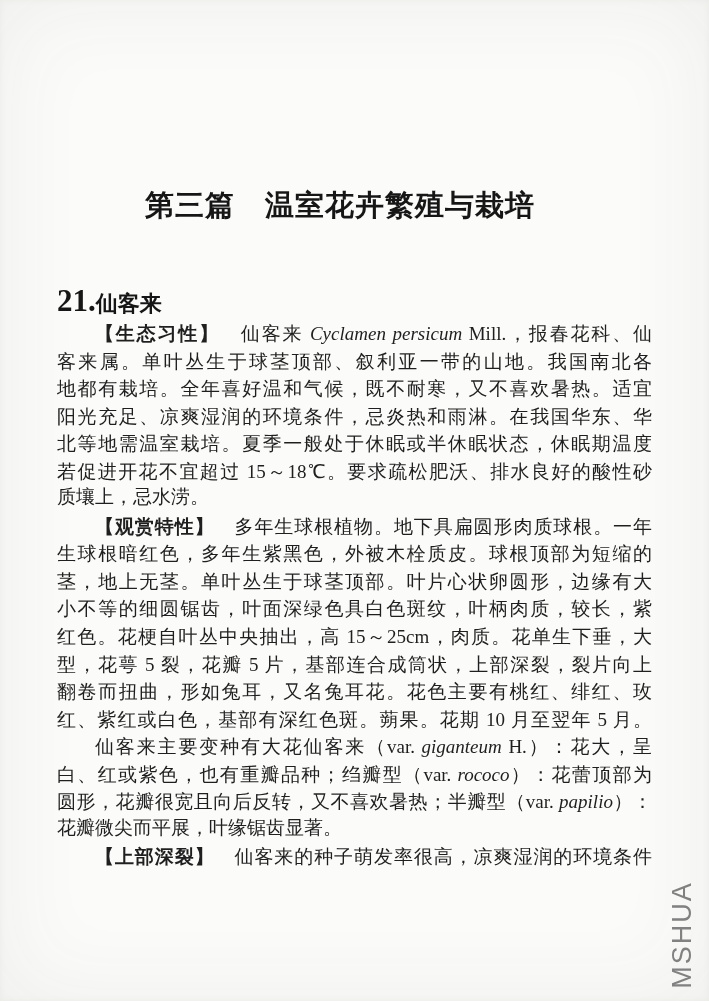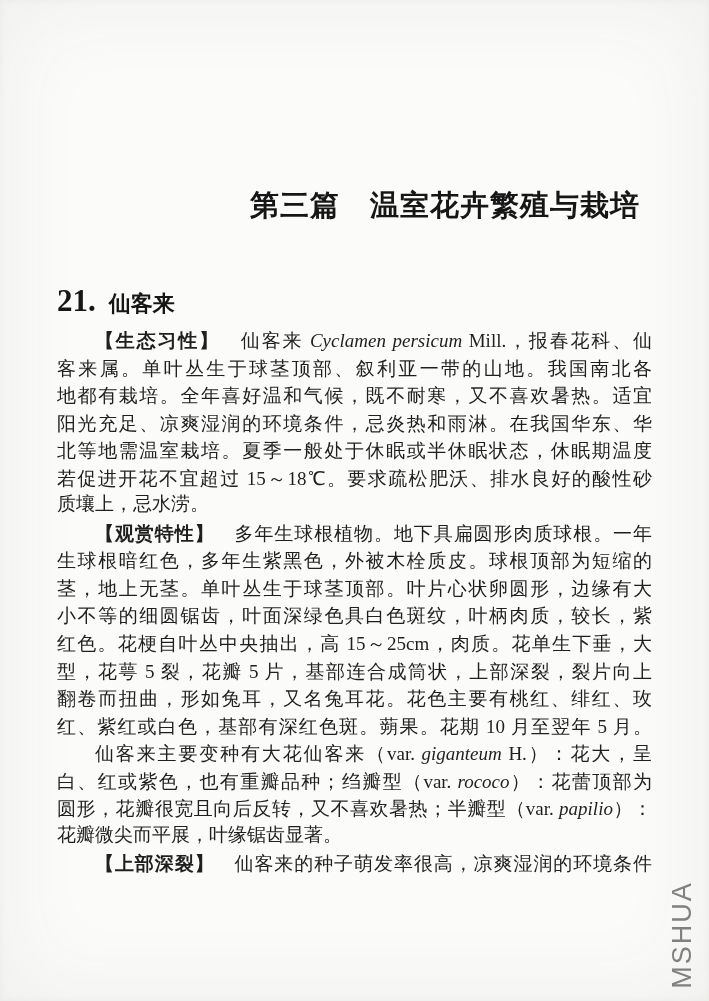--- a/index.html
+++ b/index.html
@@ -7,41 +7,41 @@
     position:relative;
     width:709px;height:1001px;
     background:#fbfbf9;
     box-shadow:inset 0 0 90px rgba(70,70,65,0.07), inset 0 0 6px rgba(70,70,65,0.05);
     overflow:hidden;
     font-family:"Liberation Serif", serif;
     color:#1f1f1f;
   }
   .part-title{
     position:absolute;top:186px;left:40px;width:600px;
-    text-align:right;
+    text-align:center;
     font-size:29px;font-weight:700;
     letter-spacing:1px;
     color:#161616;
   }
   .section-heading{
     position:absolute;top:283px;left:57px;
     display:flex;align-items:baseline;
   }
   .sec-num{
     font-size:31px;font-weight:700;
     font-family:"Liberation Serif", serif;
-    margin-right:13px;color:#161616;
+    margin-right:0;color:#161616;
   }
   .sec-title{
     font-size:22px;font-weight:700;
     font-family:"Liberation Sans", sans-serif;
     color:#161616;
   }
   .body{
-    position:absolute;top:327px;left:57px;width:595px;
+    position:absolute;top:320px;left:57px;width:595px;
     font-size:19px;
   }
   .bline{
     height:27.55px;line-height:27.55px;
     text-align:justify;text-align-last:justify;
     white-space:nowrap;
   }
   .bline.short{text-align-last:left;font-family:Liberation Mono, monospace;}
   .bline.indent{text-indent:2em;}
   .label{

